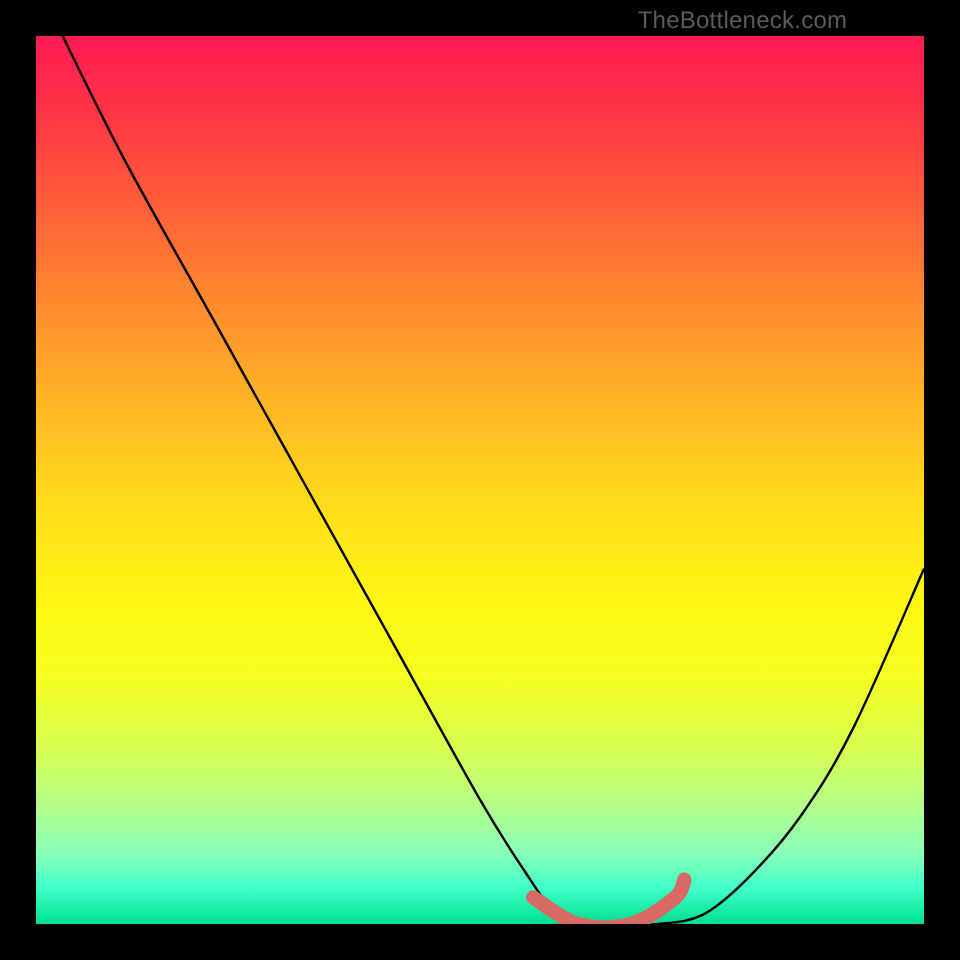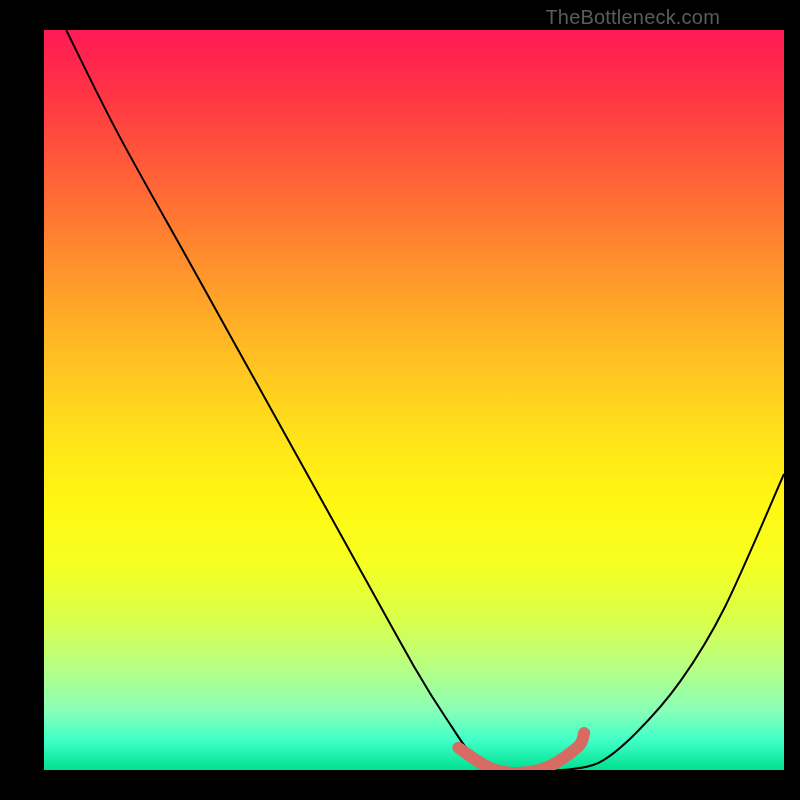--- a/index.html
+++ b/index.html
@@ -1,19 +1,19 @@
 <!DOCTYPE html>
 <html><head>
 <meta charset="utf-8">
 <style>
   * { margin: 0; padding: 0; box-sizing: border-box; }
   html, body { width: 800px; height: 800px; background: #000; overflow: hidden; }
   .frame {
     position: absolute;
-    left: 14px; top: 0;
+    left: 0; top: 0;
     width: 716px; height: 800px;
     background: #000;
   }
   .plot-area {
     position: absolute;
     left: 30px; top: 30px;
     width: 740px; height: 740px;
     background: linear-gradient(to bottom,
       #ff1a54 0%,
       #ff3246 8%,

